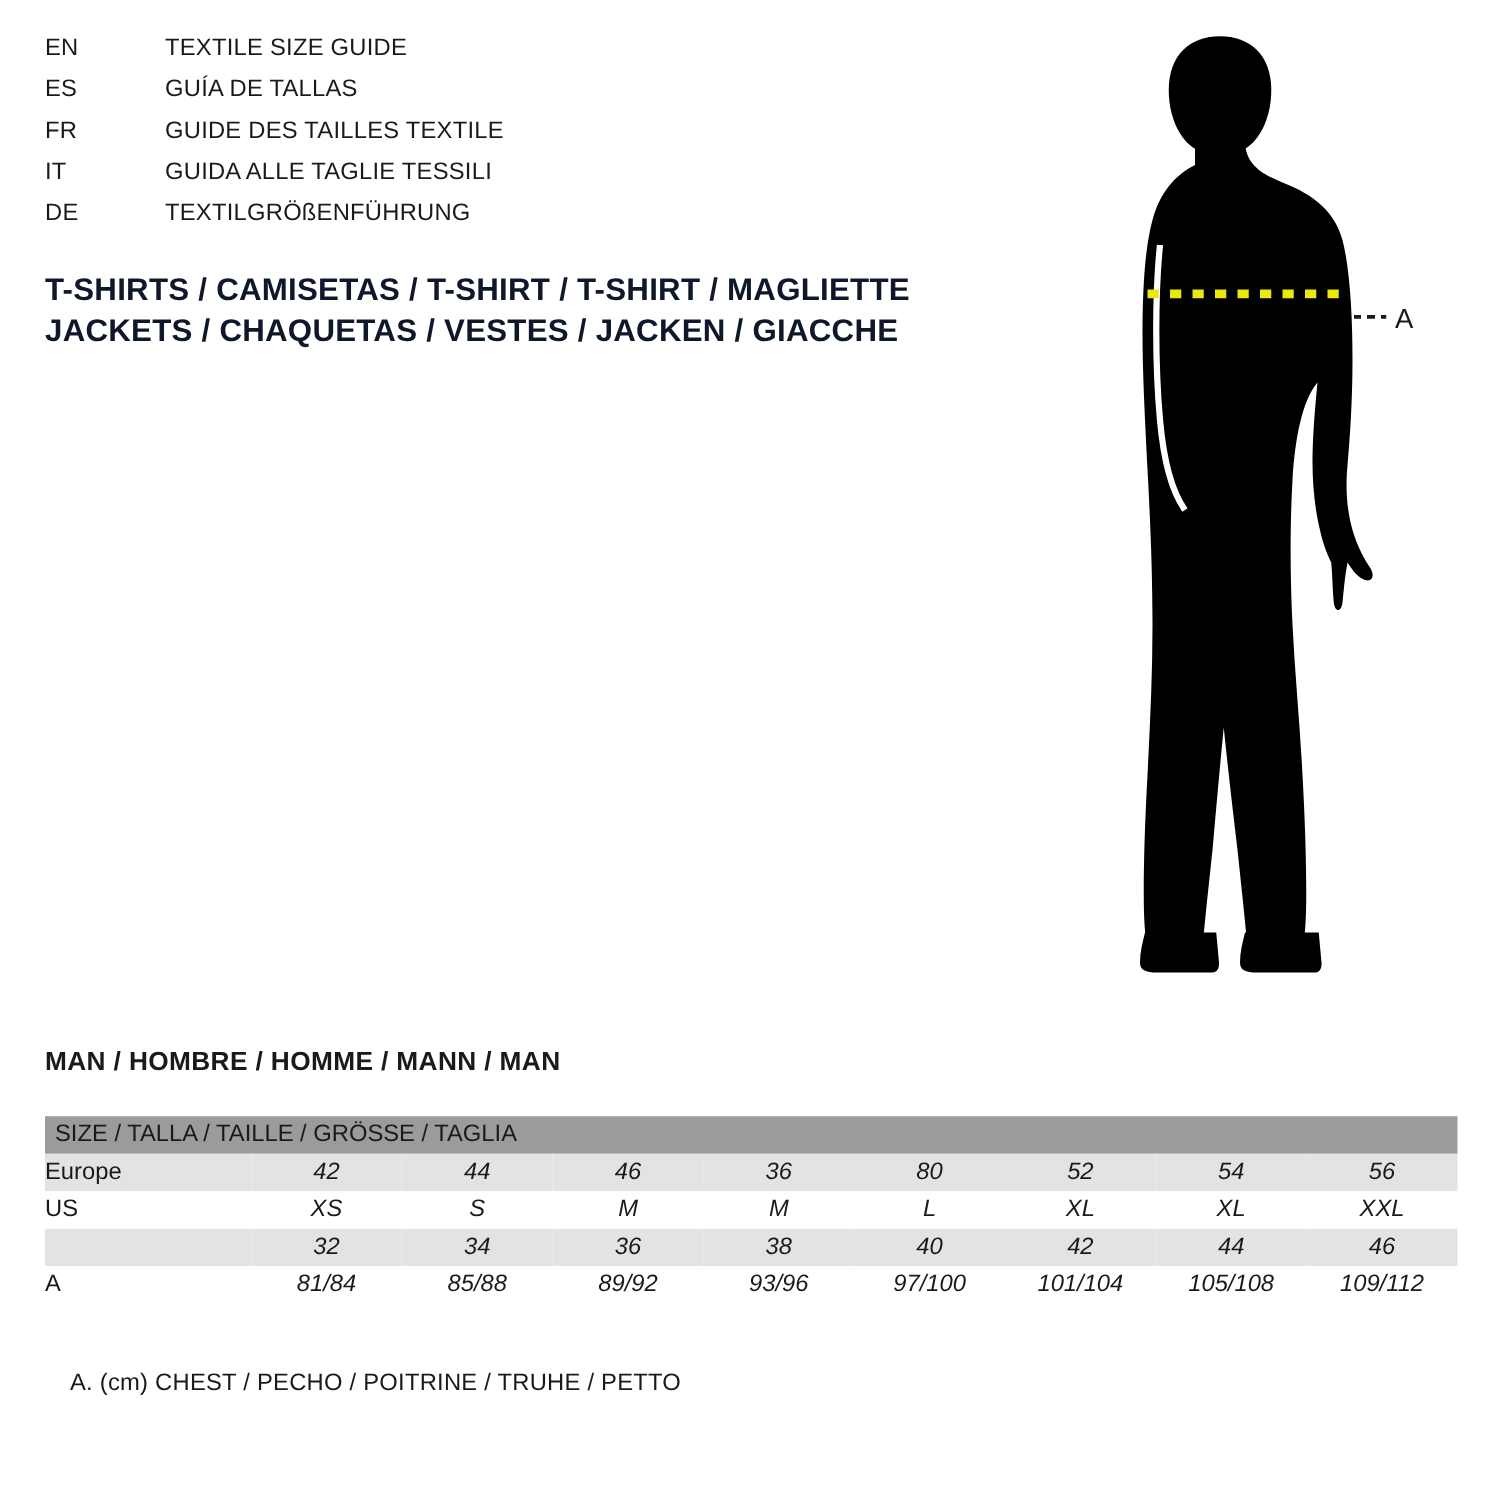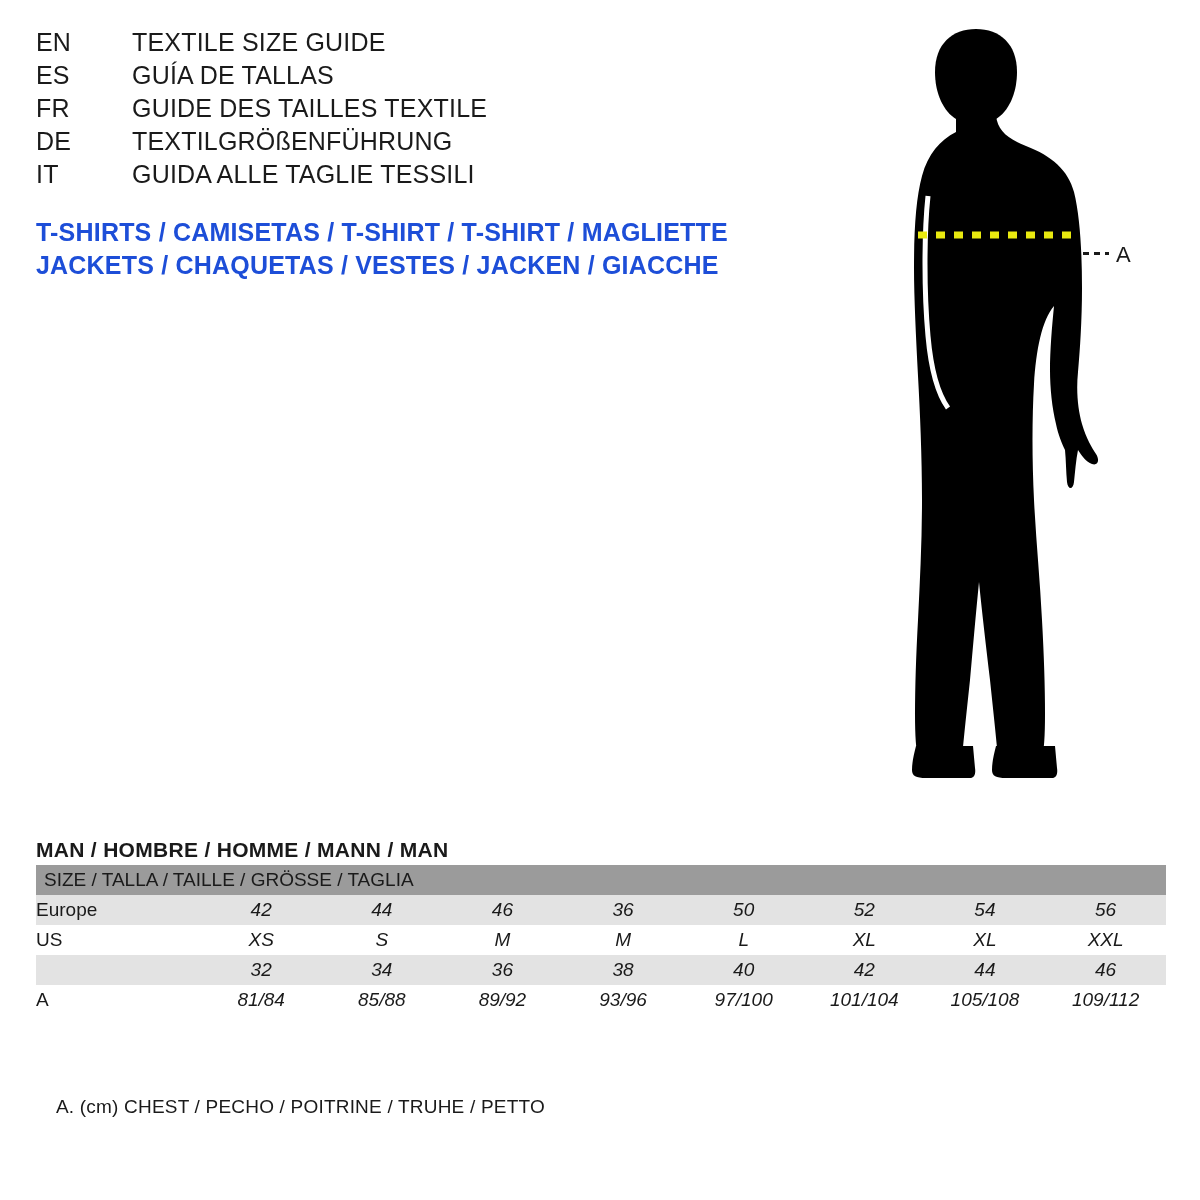--- a/index.html
+++ b/index.html
@@ -20,21 +20,21 @@
   .lang-block {
     position: absolute;
     left: 36px;
     top: 28px;
     width: 700px;
   }
   .lang-row {
     display: flex;
     align-items: baseline;
     height: 33px;
-    font-size: 25px;
+    font-size: 19px;
     letter-spacing: 0.2px;
   }
   .lang-code {
     width: 80px;
     flex: 0 0 80px;
     color: #1a1a1a;
   }
   .lang-text {
     color: #1a1a1a;
     margin-left: 16px;
@@ -44,21 +44,21 @@
     position: absolute;
     left: 36px;
     top: 216px;
     width: 760px;
   }
   .garment-line {
     font-size: 25px;
     font-weight: bold;
     line-height: 33px;
     letter-spacing: 0.2px;
-    color: #1d4ed8;
+    color: #0f172a;
     white-space: nowrap;
   }
 
   
   .figure-wrap {
     position: absolute;
     left: 830px;
     top: 20px;
     width: 350px;
     height: 760px;
@@ -88,21 +88,21 @@
     position: absolute;
     left: 36px;
     top: 838px;
     width: 1130px;
   }
   .section-title {
     font-size: 21px;
     font-weight: bold;
     letter-spacing: 0.3px;
     color: #1a1a1a;
-    margin-bottom: 3px;
+    margin-bottom: 31px;
   }
   table.size-table {
     border-collapse: collapse;
     width: 1130px;
     table-layout: fixed;
     font-size: 19px;
   }
   table.size-table td {
     padding: 0;
     height: 30px;
@@ -154,26 +154,26 @@
   </div>
   <div class="lang-row">
     <span class="lang-code">ES</span>
     <span class="lang-text">GUÍA DE TALLAS</span>
   </div>
   <div class="lang-row">
     <span class="lang-code">FR</span>
     <span class="lang-text">GUIDE DES TAILLES TEXTILE</span>
   </div>
   <div class="lang-row">
+    <span class="lang-code">IT</span>
+    <span class="lang-text">GUIDA ALLE TAGLIE TESSILI</span>
+  </div>
+  <div class="lang-row">
     <span class="lang-code">DE</span>
     <span class="lang-text">TEXTILGRÖßENFÜHRUNG</span>
-  </div>
-  <div class="lang-row">
-    <span class="lang-code">IT</span>
-    <span class="lang-text">GUIDA ALLE TAGLIE TESSILI</span>
   </div>
 </div>
 
 <div class="garment-block">
   <div class="garment-line">T-SHIRTS / CAMISETAS / T-SHIRT / T-SHIRT / MAGLIETTE</div>
   <div class="garment-line">JACKETS / CHAQUETAS / VESTES / JACKEN / GIACCHE</div>
 </div>
 
 <div class="figure-wrap">
   <svg class="figure-svg" width="350" height="760" viewBox="0 0 350 760">
@@ -222,21 +222,21 @@
     <tbody>
       <tr class="row-head">
         <td class="label" colspan="9">SIZE / TALLA / TAILLE / GRÖSSE / TAGLIA</td>
       </tr>
       <tr class="row-shade">
         <td class="label">Europe</td>
         <td class="val">42</td>
         <td class="val">44</td>
         <td class="val">46</td>
         <td class="val">36</td>
-        <td class="val">50</td>
+        <td class="val">80</td>
         <td class="val">52</td>
         <td class="val">54</td>
         <td class="val">56</td>
       </tr>
       <tr class="row-white">
         <td class="label">US</td>
         <td class="val">XS</td>
         <td class="val">S</td>
         <td class="val">M</td>
         <td class="val">M</td>

